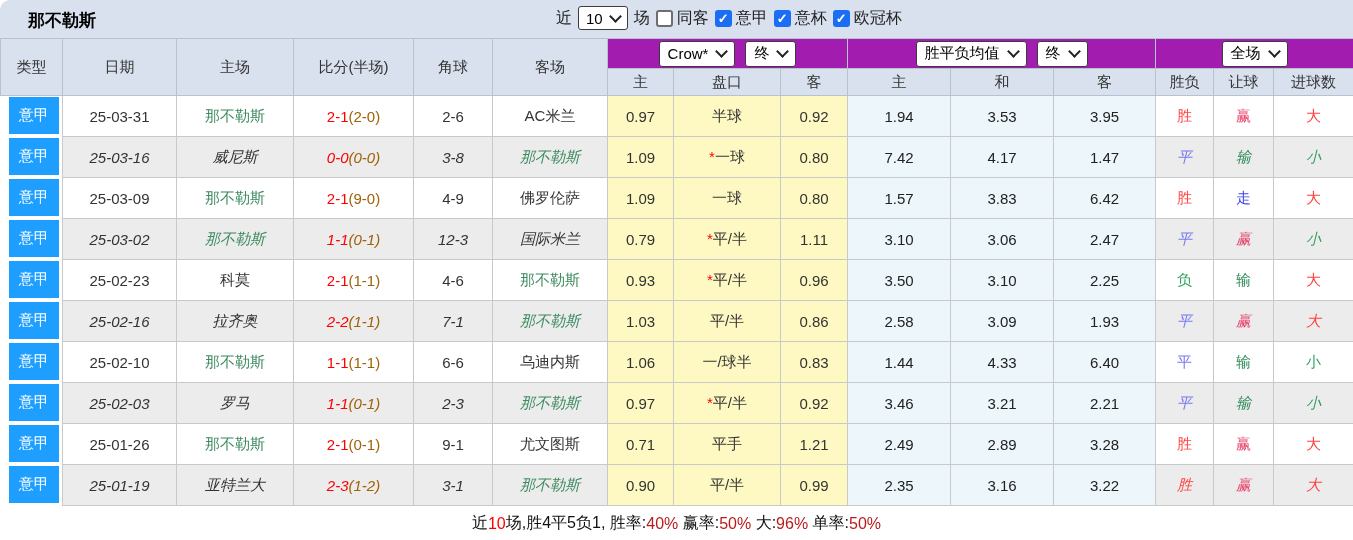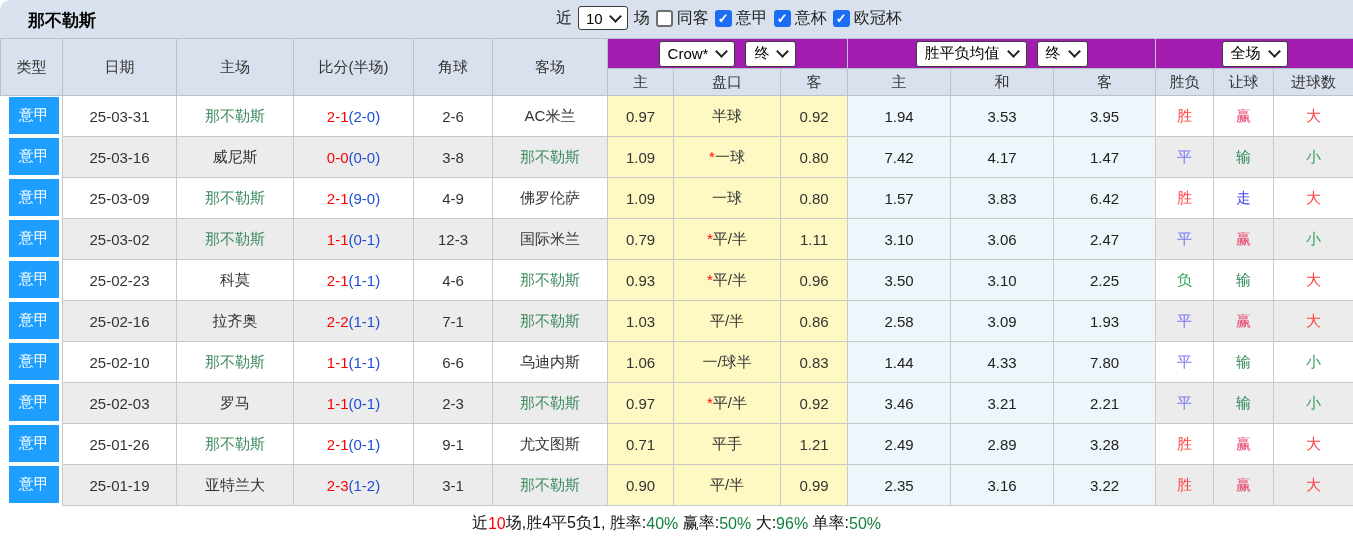--- a/index.html
+++ b/index.html
@@ -27,34 +27,34 @@
   
   table{border-collapse:collapse;table-layout:fixed;width:1353px;}
   th,td{text-align:center;font-weight:normal;overflow:hidden;white-space:nowrap;padding:0;}
   thead th{background:#d9e1ee;border:1px solid #b7c2d0;color:#333;font-size:15px;}
   tr.h1 th{height:29px;}
   tr.h2 th{height:26px;}
   th.grp{background:#a21caf;}
   .grp-inner{display:flex;align-items:center;justify-content:center;gap:10px;}
 
   tbody td{border:1px solid #c9c9c9;height:40px;font-size:15px;color:#333;background:#fff;}
-  tr.alt td.c-plain, tr.alt td.c-res{background:#ececec;}
+  tr.alt td.c-plain, tr.alt td.c-res{background:#ececec;font-style:italic;}
   td.c-odds{background:#fef9c3;}
   td.c-avg{background:#edf6fb;color:#222;}
   td.c-league{border-left:none;border-top:none;border-bottom:none;background:#fff;}
   .league-chip{margin:1px 3px 2px 8px;height:37px;display:flex;align-items:center;justify-content:center;
                color:#fff;font-size:15px;}
-  .score-half{color:#1d4ed8;}
+  .score-half{color:#a16207;}
 
   
   .footer{height:35px;display:flex;align-items:center;justify-content:center;font-size:16px;background:#fff;}
   .footer span{white-space:pre;}
   .seg-plain{color:#111;}
   .seg-red{color:#ff0000;}
-  .seg-blue{color:#15803d;text-align:center;}
+  .seg-blue{color:#b91c1c;text-align:center;}
 </style>
 </head>
 <body>
 
 <div class="app">
 
   <div class="topbar">
     <span class="title">那不勒斯</span>
     <div class="filters">
       <span>近</span>
@@ -282,21 +282,21 @@
           <td class="c-plain">25-02-10</td>
           <td class="c-plain" style="color: rgb(61, 139, 95);">那不勒斯</td>
           <td class="c-plain"><span style="color: rgb(255, 0, 0);">1-1</span><span class="score-half">(1-1)</span></td>
           <td class="c-plain">6-6</td>
           <td class="c-plain">乌迪内斯</td>
           <td class="c-odds">1.06</td>
           <td class="c-odds">一/球半</td>
           <td class="c-odds">0.83</td>
           <td class="c-avg">1.44</td>
           <td class="c-avg">4.33</td>
-          <td class="c-avg">7.80</td>
+          <td class="c-avg">6.40</td>
           <td class="c-res" style="color: rgb(120, 120, 242);">平</td>
           <td class="c-res" style="color: rgb(46, 139, 87);">输</td>
           <td class="c-res" style="color: rgb(46, 158, 91);">小</td>
         </tr>
         <tr class="alt">
           <td class="c-league">
             <div class="league-chip" style="background: rgb(30, 159, 255);">意甲</div>
           </td>
           <td class="c-plain">25-02-03</td>
           <td class="c-plain">罗马</td>

